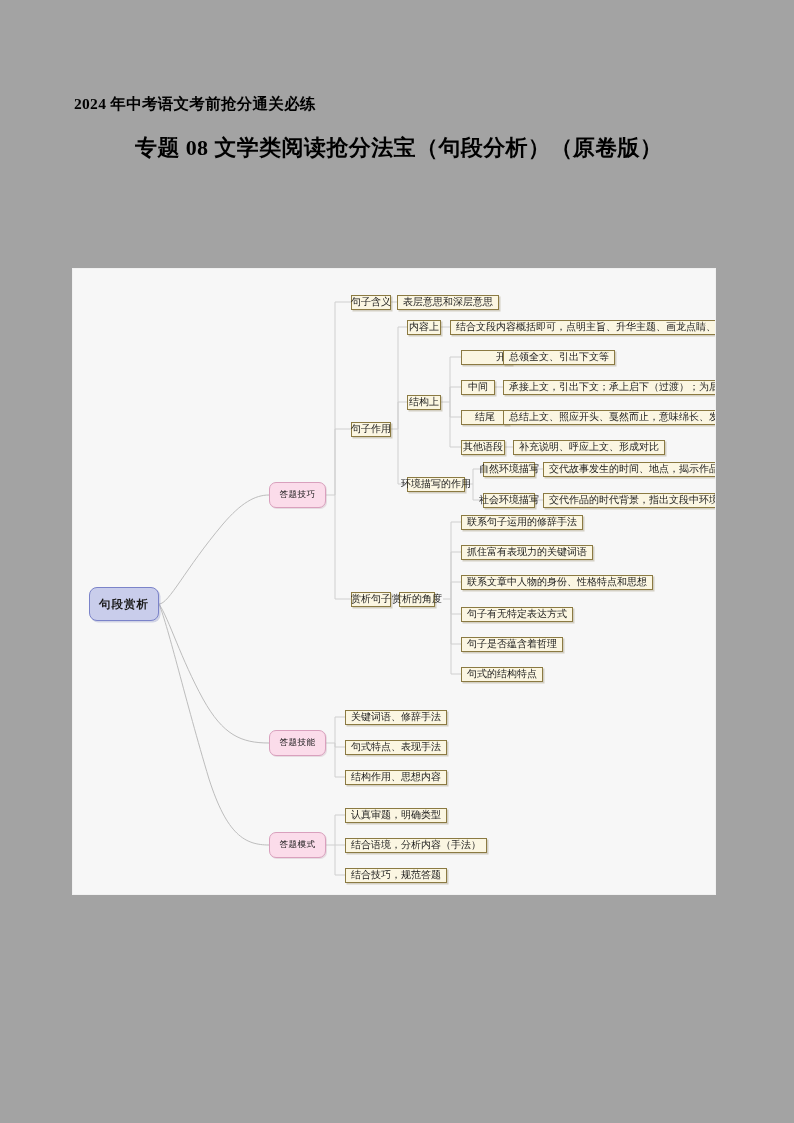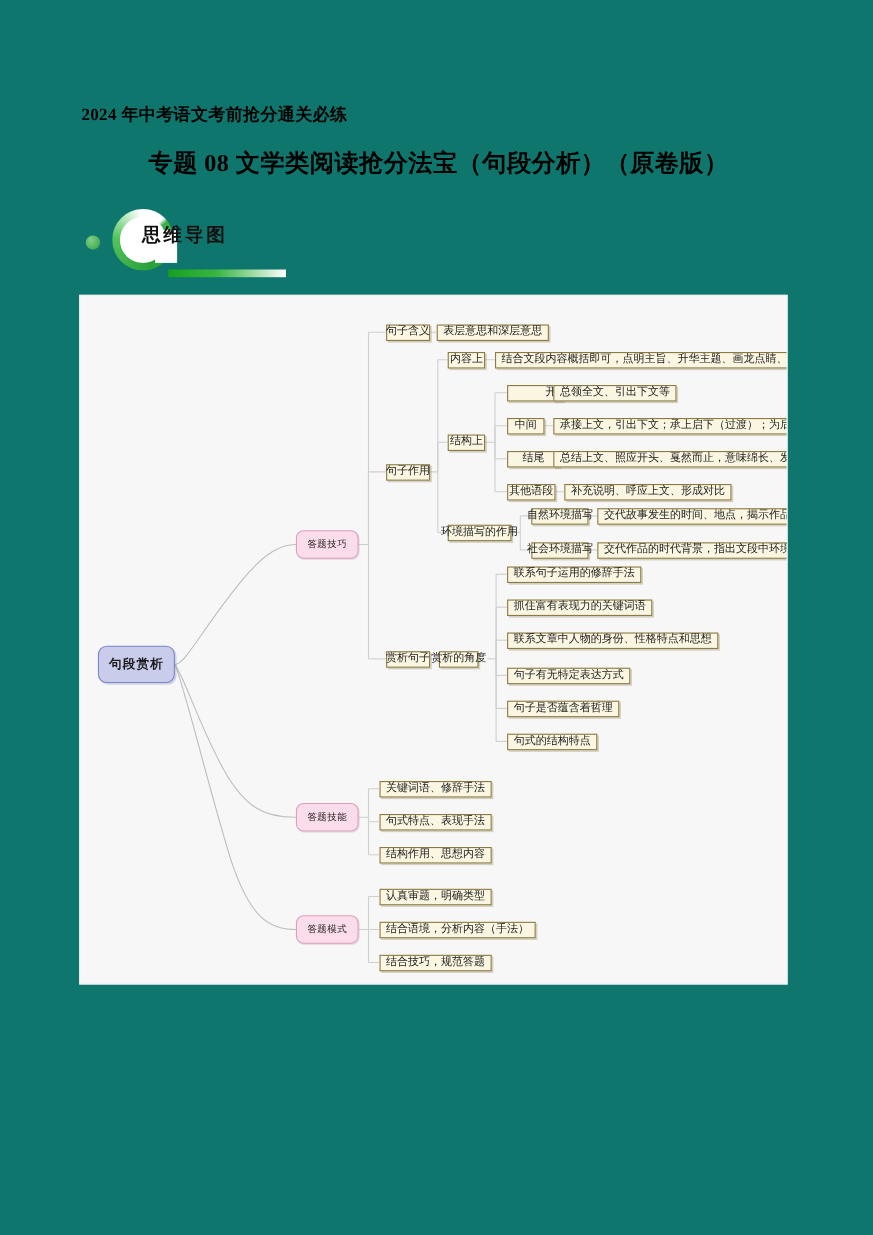--- a/index.html
+++ b/index.html
@@ -2,21 +2,21 @@
 <html><head>
 <meta charset="utf-8">
 <style>
   * { box-sizing: border-box; margin: 0; padding: 0; }
   html, body {
     width: 794px; height: 1123px;
     background: #ffffff;
     font-family: "Liberation Sans", "DejaVu Sans", sans-serif;
     overflow: hidden;
   }
-  .page { position: relative; width: 794px; height: 1123px; background:#0f766e; }
+  .page { position: relative; width: 794px; height: 1123px; background:#a3a3a3; }
 
   
   .doc-kicker {
     position: absolute; left: 74px; top: 94px;
     font-family: "Liberation Serif", "DejaVu Serif", serif;
     font-size: 15.5px; font-weight: bold; color: #000; letter-spacing: .3px;
     white-space: nowrap;
   }
   .doc-title {
     position: absolute; left: 135px; top: 133px;
@@ -104,26 +104,20 @@
   }
 </style>
 </head>
 <body>
 
 <div class="page">
 
   <div class="doc-kicker">2024 年中考语文考前抢分通关必练</div>
   <div class="doc-title">专题 08  文学类阅读抢分法宝（句段分析）（原卷版）</div>
 
-  <div class="banner" id="banner-mindmap">
-    <div class="dot"></div>
-    <div class="ring"></div>
-    <div class="bar"></div>
-    <div class="btext">思维导图</div>
-  </div>
 
   <div class="mm-panel">
 
     <svg class="mm-svg" width="644" height="627">
       <g fill="none" stroke="#b9b9b9" stroke-width="1">
 
         <path d="M86,335 C96,335 112,300 150,255 C168,234 182,226 196,226" stroke="#bdbdbd"></path>
         <path d="M86,335 C96,350 108,390 130,430 C150,466 168,474 196,474" stroke="#bdbdbd"></path>
         <path d="M86,335 C96,360 112,430 136,510 C154,566 172,576 196,576" stroke="#bdbdbd"></path>
       </g>

